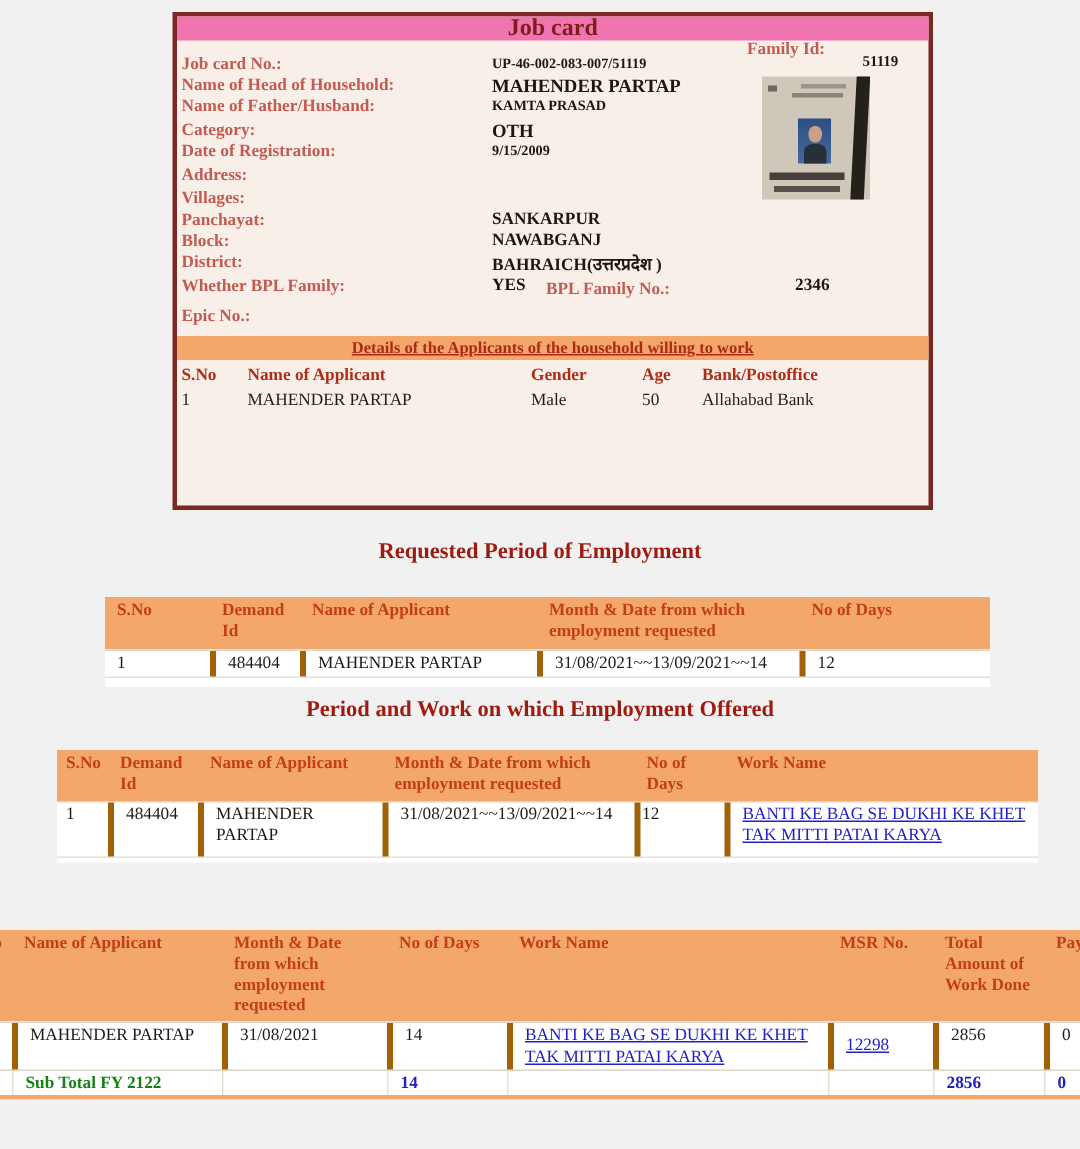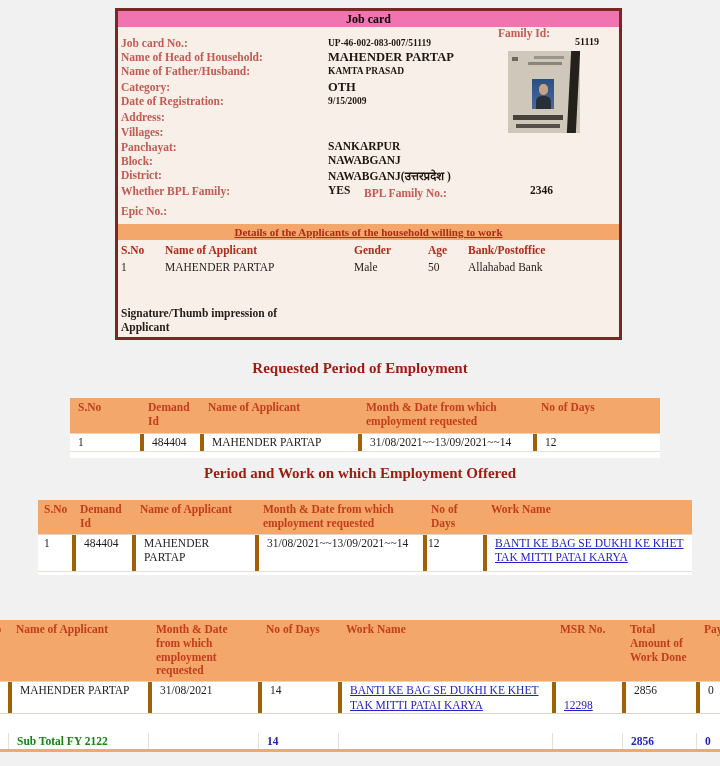--- a/index.html
+++ b/index.html
@@ -3,21 +3,21 @@
 <meta charset="utf-8">
 <style>
   html,body{margin:0;padding:0;}
   .page{position:relative;width:720px;height:766px;background:#f1f1f1;overflow:hidden;
         font-family:"Liberation Serif","DejaVu Serif",serif;color:#1c1c1c;}
 
   
   .jobcard{position:absolute;left:115px;top:8px;width:501px;height:326px;
            background:#f9efe9;border:3px solid #7a2823;}
   .jc-title{position:absolute;left:0;right:0;top:0;height:16px;background:#ef74b0;
-            text-align:center;font-weight:bold;font-size:12px;line-height:16px;color:#000000;}
+            text-align:center;font-weight:bold;font-size:16px;line-height:16px;color:#7f1d1d;}
   .jc-act{position:absolute;left:0;right:0;top:16px;height:13px;background:#d6f6c6;
           text-align:center;font-weight:bold;font-size:9.5px;line-height:13px;
           color:#8d1a12;text-decoration:underline;}
   .lbl{position:absolute;color:#c25b52;font-size:11.5px;font-weight:bold;white-space:nowrap;}
   .val{position:absolute;font-weight:bold;font-size:11.5px;white-space:nowrap;color:#20160f;}
   .val.big{font-size:12.5px;}
   .val.small{font-size:9.5px;}
   .val.tiny{font-size:10px;}
 
   .photo{position:absolute;left:390px;top:40px;width:72px;height:82px;background:#cfc7ba;overflow:hidden;}
@@ -51,21 +51,21 @@
   .hdr > div{padding:3px 4px 3px 8px;line-height:1.2;box-sizing:border-box;}
   .row{display:flex;font-size:11.5px;background:#fff;border-top:1px solid #ddd5c8;}
   .row > div{padding:1px 2px 1px 8px;line-height:1.25;box-sizing:border-box;border-left:4px solid #a16207;}
   .row > div:first-child{border-left:none;}
   .nowrap{white-space:nowrap;overflow:visible;}
   .nopadl{padding-left:1px !important;}
   a.wlink{color:#2121c8;text-decoration:underline;font-size:11.5px;}
   .filler{background:#fff;border-top:1px solid #e6dfd2;}
   .subrow{display:flex;font-size:11.5px;font-weight:bold;background:#fff;
           border-top:1px solid #ddd5c8;border-bottom:3px solid #f4a76a;}
-  .subrow > div{padding:2px 2px 2px 8px;box-sizing:border-box;border-left:1px solid #e6dfd2;margin-top:19px;}
+  .subrow > div{padding:2px 2px 2px 8px;box-sizing:border-box;border-left:1px solid #e6dfd2;}
   .subrow > div:first-child{border-left:none;}
   .green{color:#168216;}
   .blue{color:#2222bb;}
   .narrow-name{display:inline-block;width:74px;}
 </style>
 </head>
 <body>
 
 <div class="page">
 
@@ -92,21 +92,21 @@
     <span class="lbl" style="left:3px;top:100px">Address:</span>
     <span class="lbl" style="left:3px;top:115px">Villages:</span>
 
     <span class="lbl" style="left:3px;top:130px">Panchayat:</span>
     <span class="val" style="left:210px;top:129px">SANKARPUR</span>
 
     <span class="lbl" style="left:3px;top:144px">Block:</span>
     <span class="val" style="left:210px;top:143px">NAWABGANJ</span>
 
     <span class="lbl" style="left:3px;top:158px">District:</span>
-    <span class="val" style="left:210px;top:157px">NAWABGANJ(उत्तरप्रदेश )</span>
+    <span class="val" style="left:210px;top:157px">BAHRAICH(उत्तरप्रदेश )</span>
 
     <span class="lbl" style="left:3px;top:174px">Whether BPL Family:</span>
     <span class="val" style="left:210px;top:173px">YES</span>
     <span class="lbl" style="left:246px;top:176px">BPL Family No.:</span>
     <span class="val" style="left:412px;top:173px">2346</span>
 
     <span class="lbl" style="left:3px;top:194px">Epic No.:</span>
 
     <div class="photo">
       <div class="scrib1"></div>
@@ -130,21 +130,20 @@
     <span class="app-hcell" style="left:236px;top:233px">Gender</span>
     <span class="app-hcell" style="left:310px;top:233px">Age</span>
     <span class="app-hcell" style="left:350px;top:233px">Bank/Postoffice</span>
 
     <span class="app-cell" style="left:3px;top:250px">1</span>
     <span class="app-cell" style="left:47px;top:250px">MAHENDER PARTAP</span>
     <span class="app-cell" style="left:236px;top:250px">Male</span>
     <span class="app-cell" style="left:310px;top:250px">50</span>
     <span class="app-cell" style="left:350px;top:250px">Allahabad Bank</span>
 
-    <div class="sign" style="left:3px;top:296px;width:205px">Signature/Thumb impression of Applicant</div>
   </div>
 
   <div class="sec-title" style="top:360px">Requested Period of Employment</div>
 
   <div class="tbl" style="left:70px;top:398px;width:590px">
     <div class="hdr" style="min-height:35px">
       <div style="width:70px">S.No</div>
       <div style="width:60px">Demand Id</div>
       <div style="width:158px">Name of Applicant</div>
       <div style="width:175px">Month &amp; Date from which employment requested</div>
@@ -197,21 +196,21 @@
       <div style="width:84px">Payment Due</div>
     </div>
     <div class="row" style="min-height:30px">
       <div style="width:38px"></div>
       <div style="width:140px" class="nowrap">MAHENDER PARTAP</div>
       <div style="width:110px">31/08/2021</div>
       <div style="width:80px">14</div>
       <div style="width:214px">
         <a class="wlink" href="#">BANTI KE BAG SE DUKHI KE KHET TAK MITTI PATAI KARYA</a>
       </div>
-      <div style="width:70px;display:flex;align-items:flex-end">
+      <div style="width:70px;display:flex;align-items:center">
         <a class="wlink" href="#">12298</a>
       </div>
       <div style="width:74px">2856</div>
       <div style="width:84px">0</div>
     </div>
     <div class="subrow">
       <div style="width:38px"></div>
       <div style="width:140px" class="green nowrap">Sub Total FY 2122</div>
       <div style="width:110px"></div>
       <div style="width:80px" class="blue">14</div>

